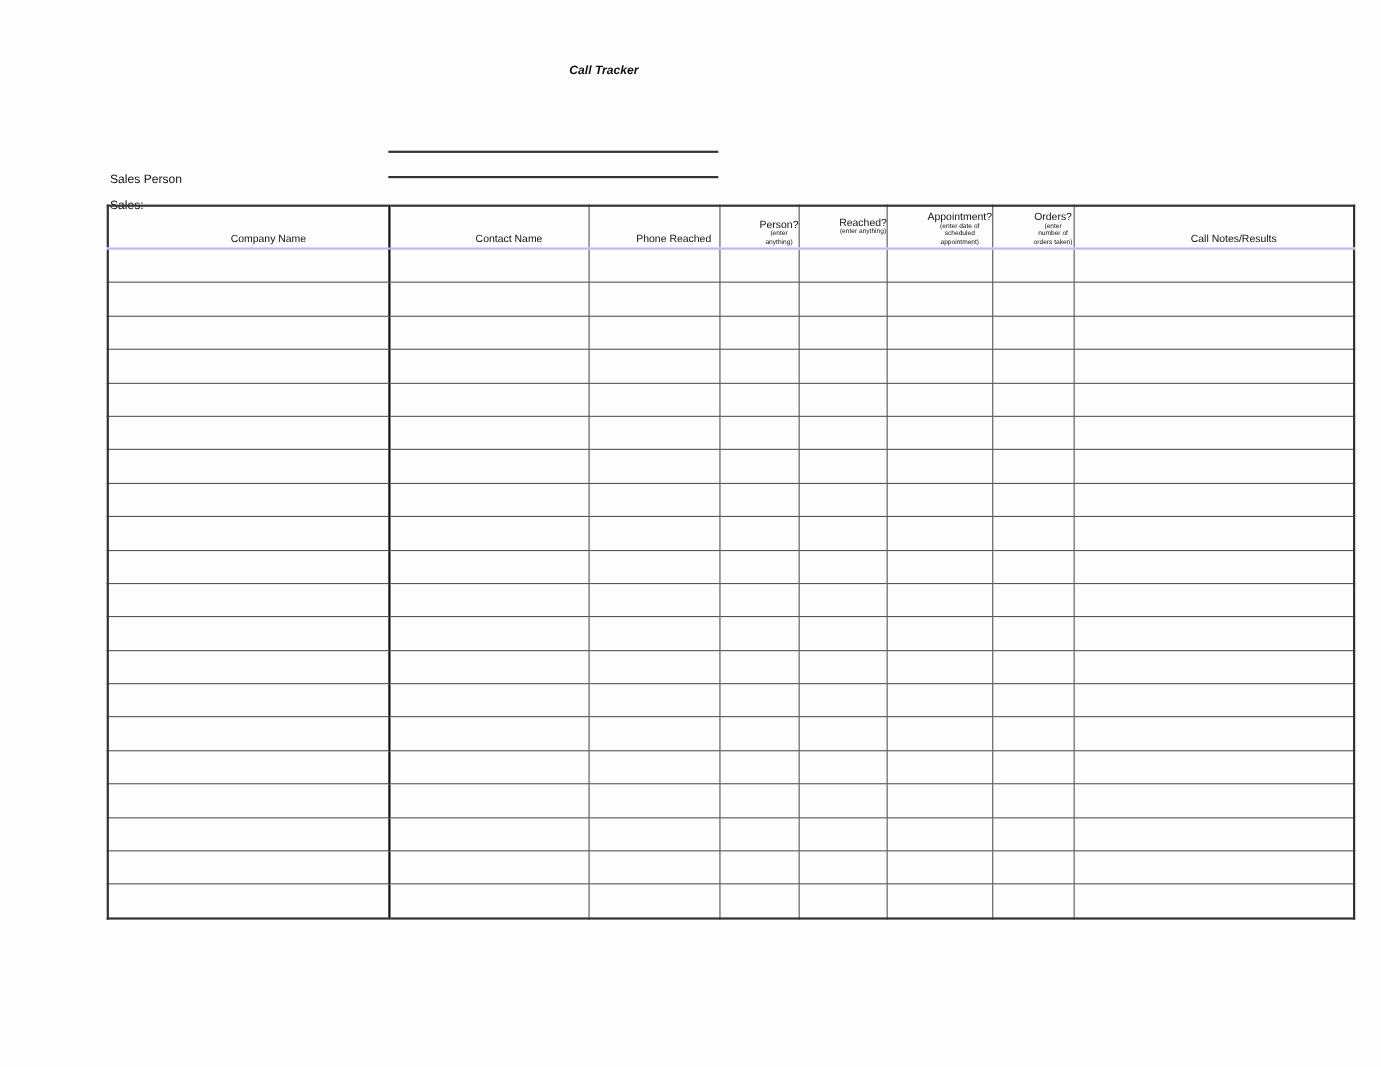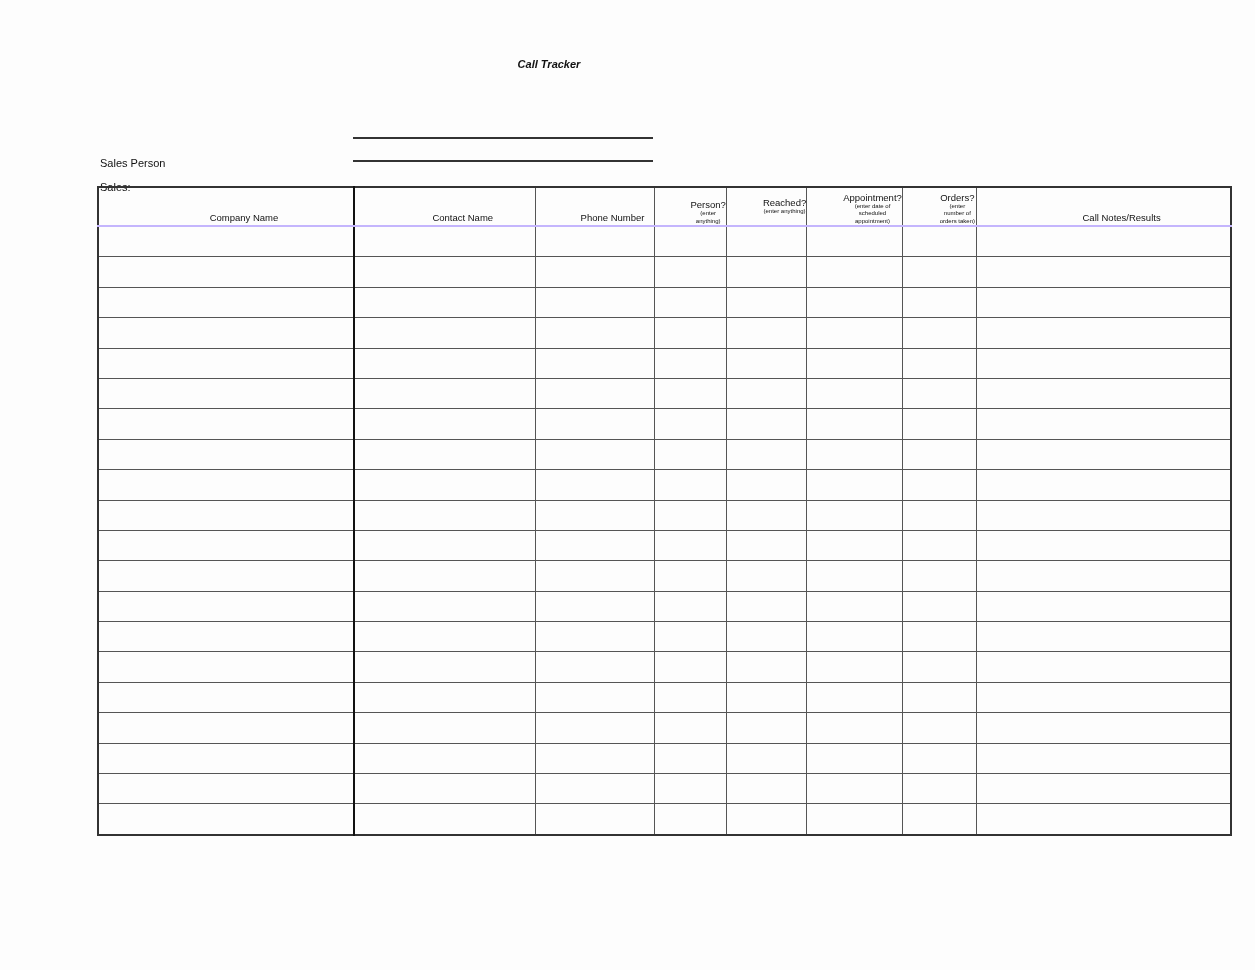--- a/index.html
+++ b/index.html
@@ -56,21 +56,21 @@
     <tr>
       <th class="col-company">
           <span class="main">Company Name</span>
           <span style="display:block;height:2px"></span>
         </th>
       <th>
           <span class="main">Contact Name</span>
           <span style="display:block;height:2px"></span>
         </th>
       <th>
-          <span class="main">Phone Number</span>
+          <span class="main">Phone Reached</span>
           <span style="display:block;height:2px"></span>
         </th>
       <th>
           <span class="main">Person?</span>
           <span class="sub">(enter anything)</span>
         </th>
       <th class="top">
           <span class="main">Reached?</span>
           <span class="sub">(enter anything)</span>
         </th>

